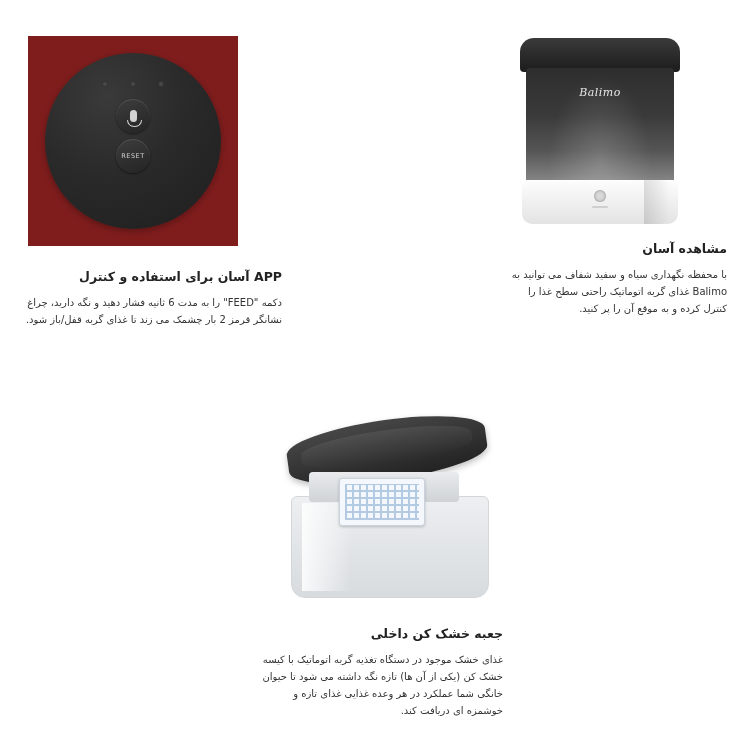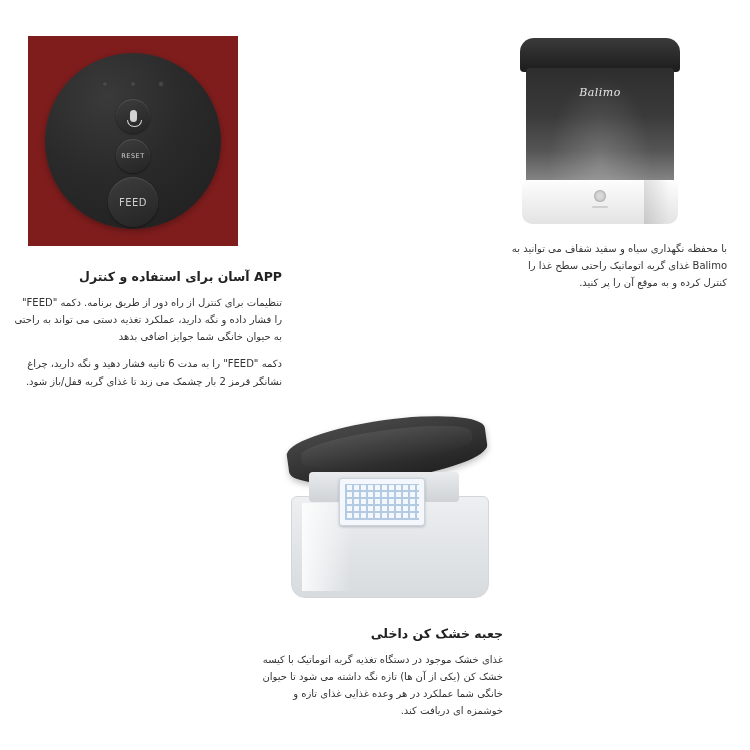--- a/index.html
+++ b/index.html
@@ -287,23 +287,20 @@
         <span class="led"></span>
         <span class="led"></span>
         <span class="led"></span>
       </div>
       <div class="btn-round" id="btn-mic">
         <span class="mic-glyph"></span>
       </div>
       <div class="btn-round" id="btn-reset">
         <span>RESET</span>
       </div>
-      <div class="btn-round" id="btn-feed">
-        <span>FEED</span>
-      </div>
     </div>
   </div>
 
   <div id="photo-hopper">
     <div class="hopper-lid"></div>
     <div class="hopper-body">
       <span class="hopper-brand">Balimo</span>
     </div>
     <div class="hopper-base">
       <span class="base-dot"></span>
@@ -315,25 +312,25 @@
     <div class="dz-lid"></div>
     <div class="dz-tank"></div>
     <div class="dz-neck"></div>
     <div class="dz-packet">
       <span class="grid"></span>
     </div>
   </div>
 
   <div class="block" id="text-app">
     <div class="heading">APP آسان برای استفاده و کنترل</div>
-    <p class="para">تنظیمات برای کنترل از راه دور از طریق برنامه. دکمه "FEED" را فشار داده و نگه دارید، عملکرد تغذیه دستی می تواند به راحتی به حیوان خانگی شما جوایز اضافی بدهد</p>
     <p class="para">دکمه "FEED" را به مدت 6 ثانیه فشار دهید و نگه دارید، چراغ نشانگر قرمز 2 بار چشمک می زند تا غذای گربه قفل/باز شود.</p>
   </div>
 
   <div class="block" id="text-view">
+    <div class="heading">مشاهده آسان</div>
     <p class="para">با محفظه نگهداری سیاه و سفید شفاف می توانید به Balimo غذای گربه اتوماتیک راحتی سطح غذا را کنترل کرده و به موقع آن را پر کنید.</p>
   </div>
 
   <div class="block" id="text-desicc">
     <div class="heading">جعبه خشک کن داخلی</div>
     <p class="para">غذای خشک موجود در دستگاه تغذیه گربه اتوماتیک با کیسه خشک کن (یکی از آن ها) تازه نگه داشته می شود تا حیوان خانگی شما عملکرد در هر وعده غذایی غذای تازه و خوشمزه ای دریافت کند.</p>
   </div>
 
 </div>
 

